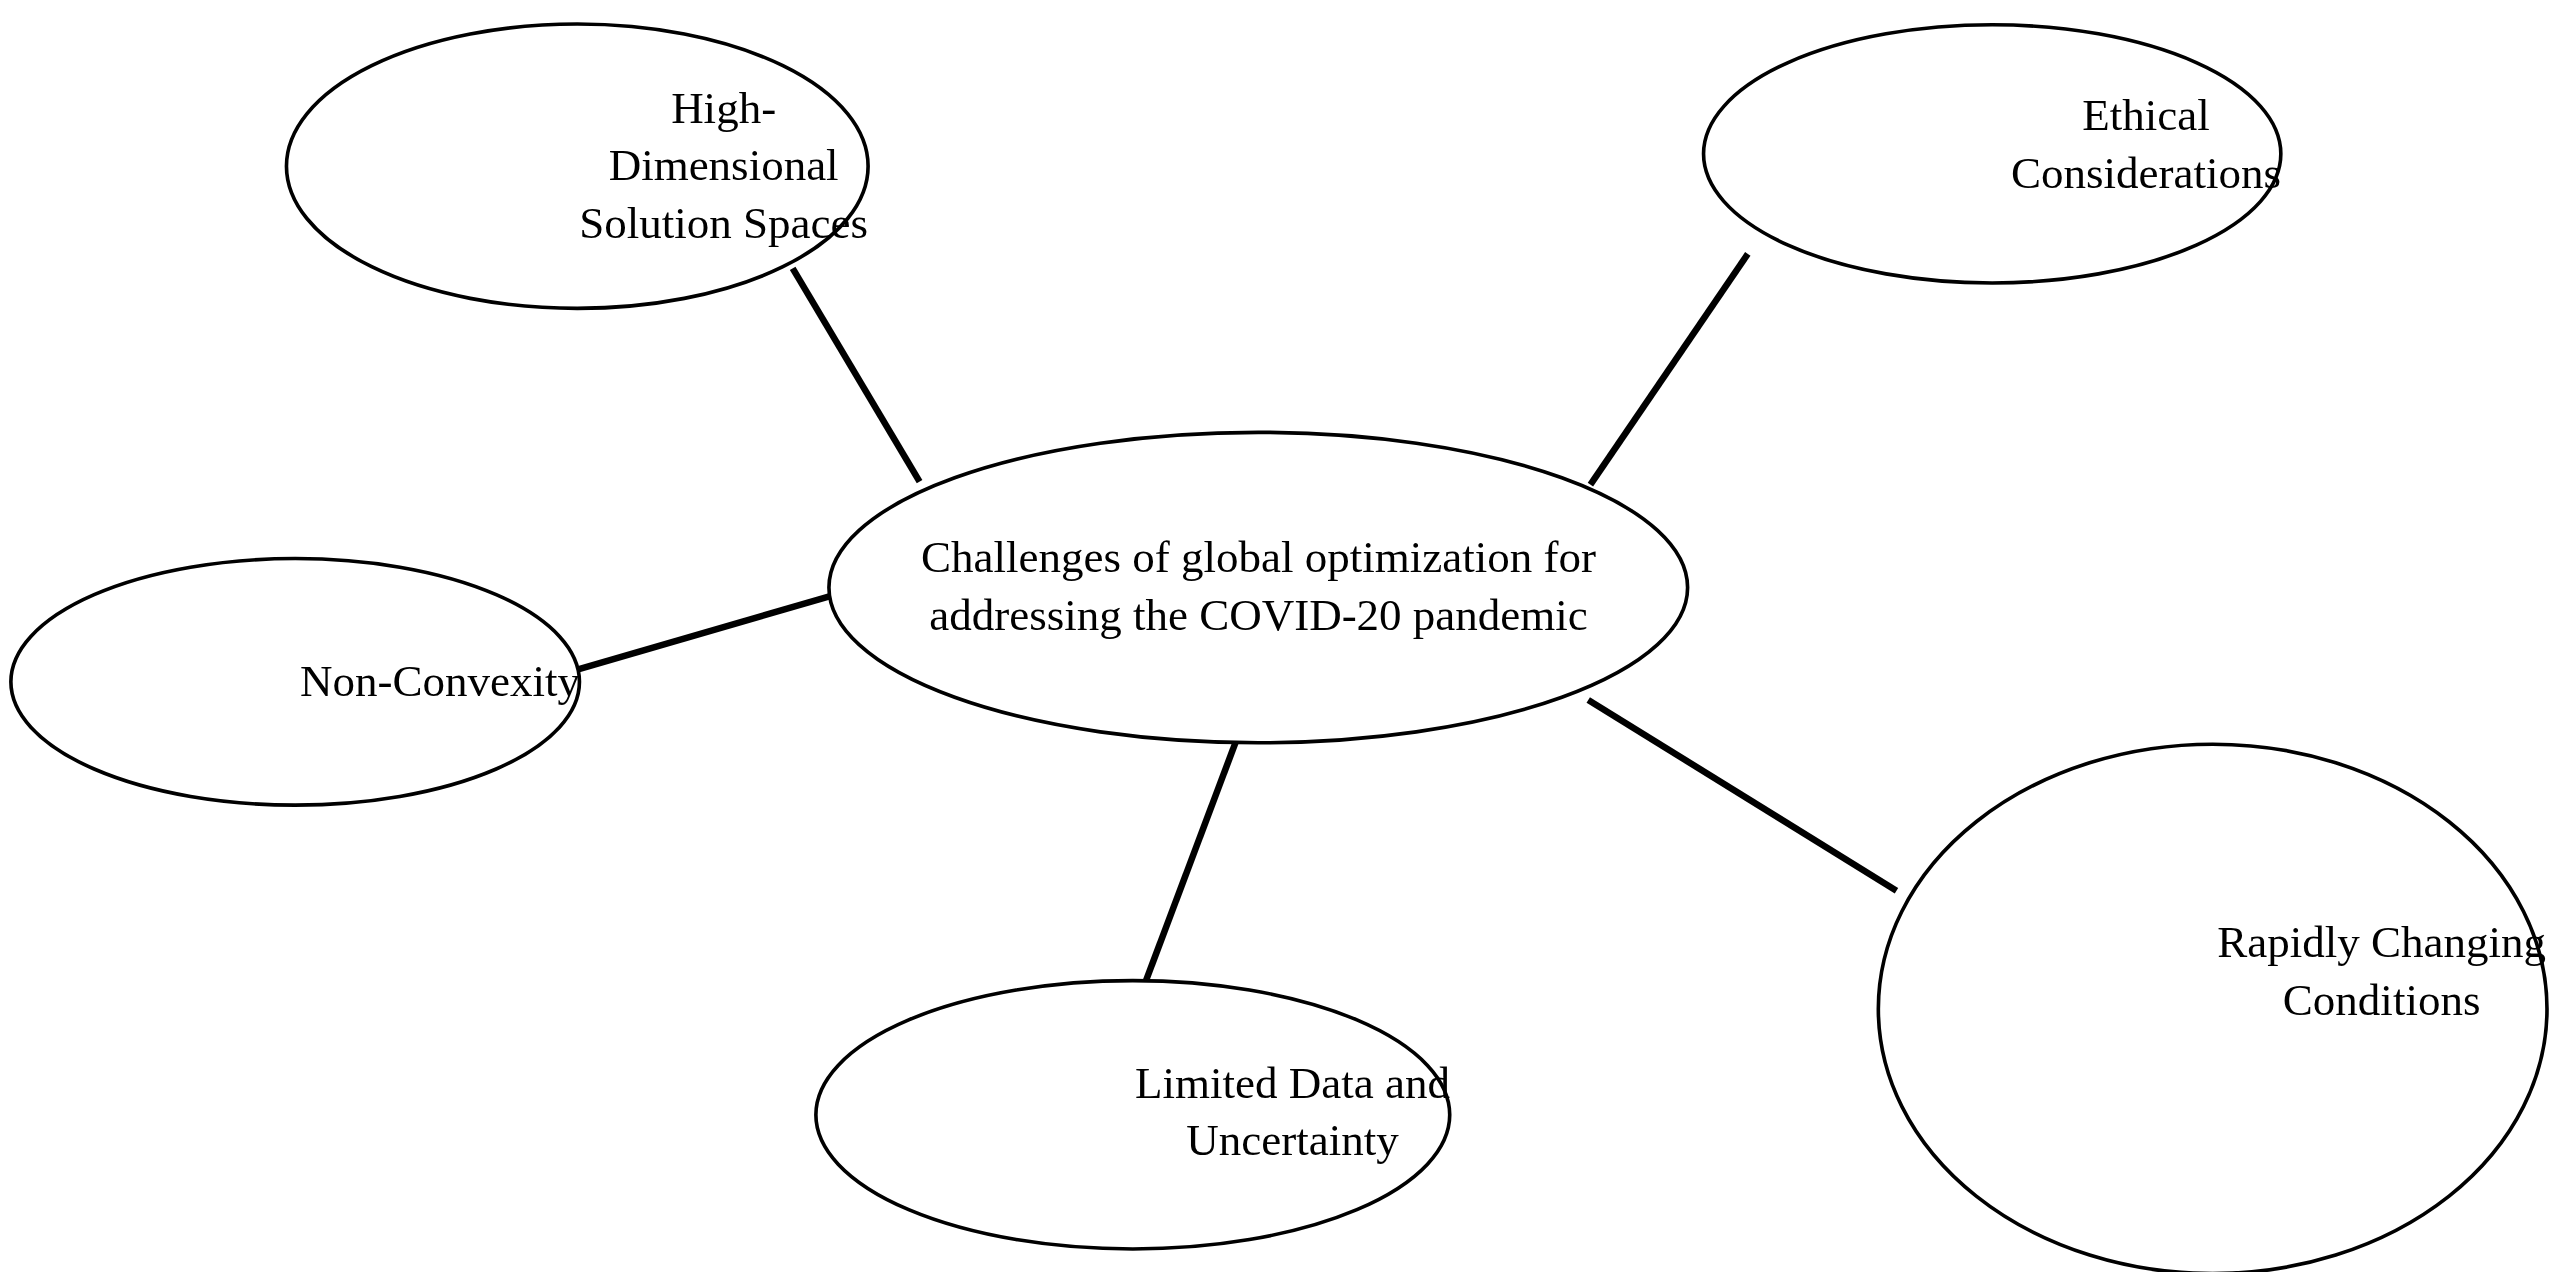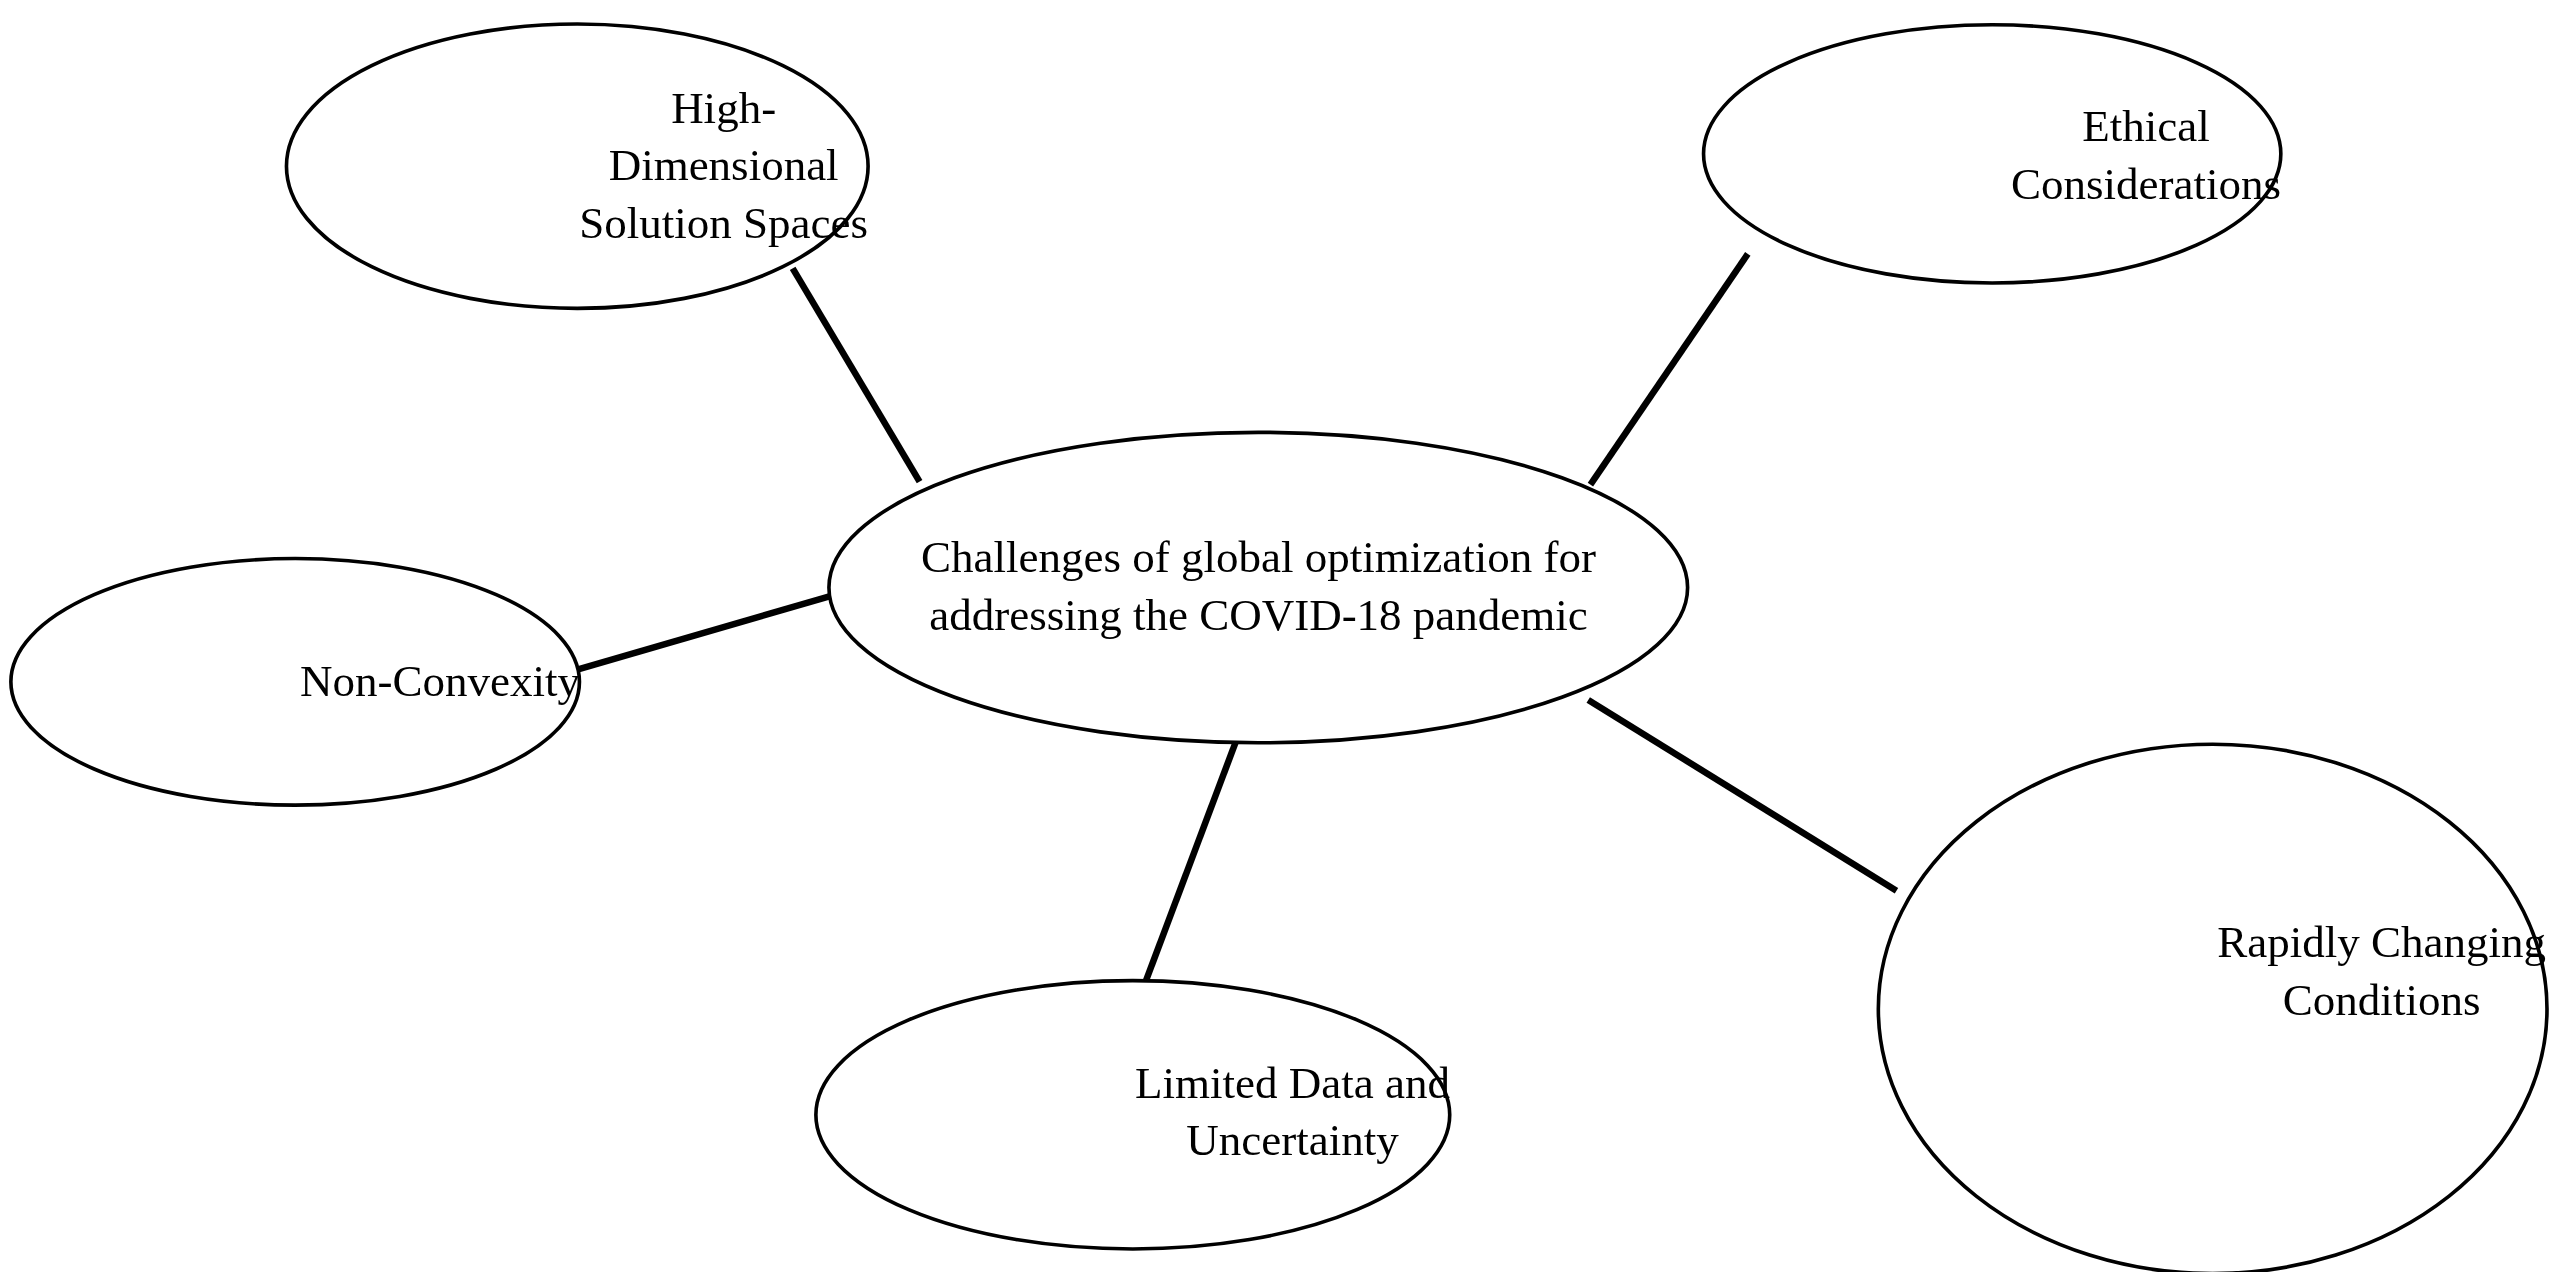--- a/index.html
+++ b/index.html
@@ -31,21 +31,21 @@
     justify-content: flex-end;
     text-align: center;
     color: #000000;
     line-height: 1.28;
     white-space: pre-line;
     pointer-events: none;
     font-weight: 400;
   }
   .n-center  { left: 829px; top: 432px;  width: 859px; height: 310px; font-size: 45px; }
   .n-topleft { left: 286px;  top: 24px;   width: 582px;  height: 284px; font-size: 45px; }
-  .n-topright{ left: 1704px; top: 27px;   width: 577px;  height: 257px; font-size: 45px; }
+  .n-topright{ left: 1704px; top: 16px;   width: 577px;  height: 257px; font-size: 45px; }
   .n-left    { left: 11px;   top: 558px;  width: 569px;  height: 247px; font-size: 45px; }
   .n-bottom  { left: 816px; top: 981px; width: 634px;  height: 290px; font-size: 45px; }
   .n-botright{ left: 1878px; top: 744px; width: 668px;  height: 529px; font-size: 45px; }
   .n-botright .inner { margin-top: -73px; }
   .n-bottom  .inner { margin-top: -27.6px; }
 </style>
 </head>
 <body>
 
 <div id="canvas">
@@ -64,21 +64,21 @@
       <ellipse cx="796" cy="229" rx="401" ry="196"></ellipse>
       <ellipse cx="2747" cy="212" rx="398" ry="178"></ellipse>
       <ellipse cx="407" cy="940" rx="392" ry="170"></ellipse>
       <ellipse cx="1735" cy="810" rx="592" ry="214"></ellipse>
       <ellipse cx="3051" cy="1391" rx="461" ry="365"></ellipse>
       <ellipse cx="1562" cy="1537" rx="437" ry="185"></ellipse>
     </g>
   </svg>
 
   <div class="node-label n-center">
-    <span class="inner">Challenges of global optimization for addressing the COVID-18 pandemic</span>
+    <span class="inner">Challenges of global optimization for addressing the COVID-20 pandemic</span>
   </div>
 
   <div class="node-label n-topleft">
     <span class="inner">High-
 Dimensional
 Solution Spaces</span>
   </div>
 
   <div class="node-label n-topright">
     <span class="inner">Ethical

